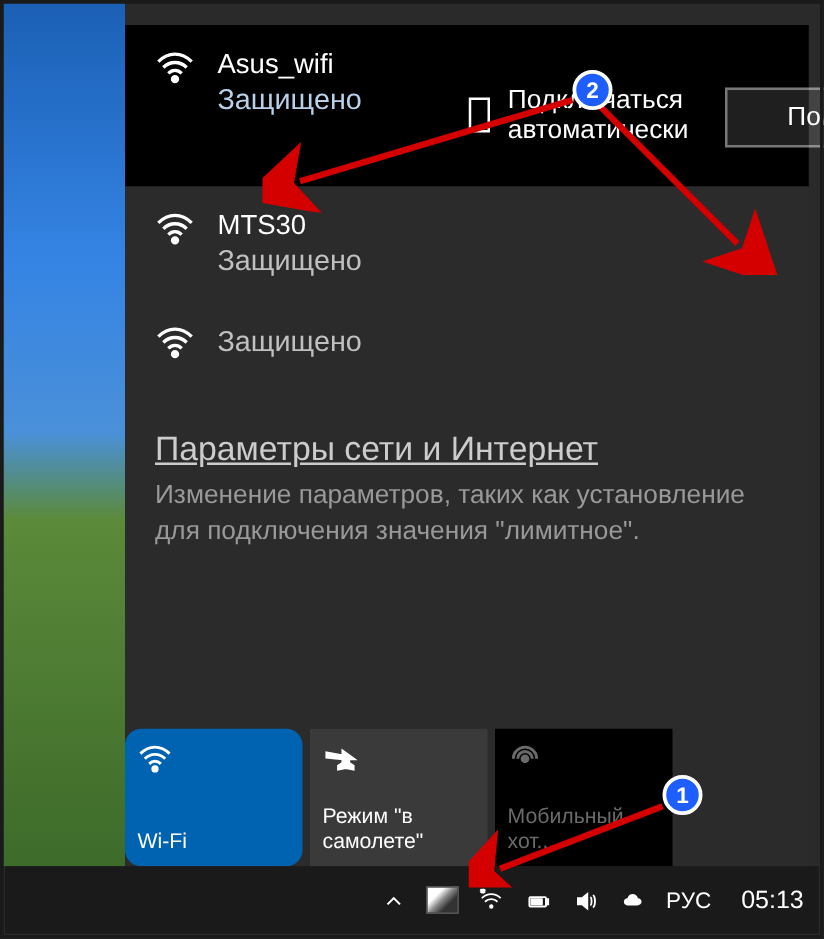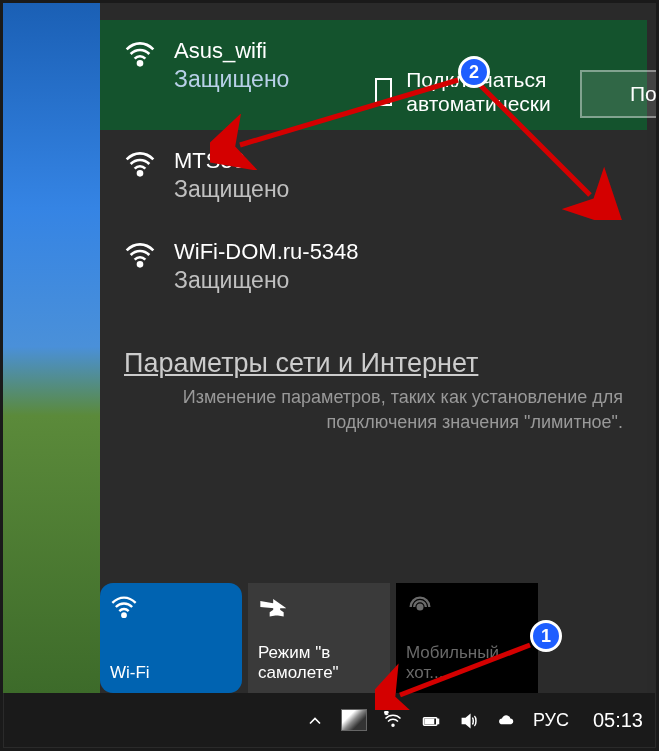--- a/index.html
+++ b/index.html
@@ -40,22 +40,22 @@
       height: 673px;
       background: #2b2b2b;
     }
     .wifi-item {
       padding: 18px 24px;
       display: flex;
       align-items: flex-start;
       gap: 18px;
     }
     .wifi-item-selected {
-      background: #14532d;
-      padding-bottom: 12px;
+      background: #000000;
+      padding-bottom: 31px;
     }
     .wifi-icon {
       width: 32px;
       height: 32px;
       flex-shrink: 0;
     }
     .wifi-icon svg {
       width: 100%;
       height: 100%;
     }
@@ -113,24 +113,23 @@
       padding: 16px 24px;
       margin-top: 20px;
     }
     .settings-link {
       color: #ccc;
       font-size: 27px;
       text-decoration: underline;
     }
     .settings-desc {
       color: #999;
-      font-size: 18px;
+      font-size: 21px;
       margin-top: 6px;
       line-height: 1.4;
-      text-align: right;
     }
     .tiles-row {
       display: flex;
       position: absolute;
       bottom: 0;
       left: 0;
       width: 100%;
     }
     .tile {
       width: 142px;
@@ -270,21 +269,20 @@
   <div class="wifi-item">
     <div class="wifi-icon">
       <svg viewBox="0 0 24 24" fill="none" stroke="#fff" stroke-width="2">
         <path d="M2 8.5C5 5.5 8.5 4 12 4s7 1.5 10 4.5"></path>
         <path d="M5 12c2-2 4.5-3 7-3s5 1 7 3"></path>
         <path d="M8 15.5c1.2-1.2 2.6-1.8 4-1.8s2.8.6 4 1.8"></path>
         <circle cx="12" cy="19" r="1.5" fill="#fff"></circle>
       </svg>
     </div>
     <div class="wifi-info">
-      <div class="wifi-name">WiFi-DOM.ru-5348</div>
       <div class="wifi-status">Защищено</div>
     </div>
   </div>
 
   <div class="settings-section">
     <a class="settings-link">Параметры сети и Интернет</a>
     <div class="settings-desc">Изменение параметров, таких как установление для подключения значения "лимитное".</div>
   </div>
 
   <div class="tiles-row">

